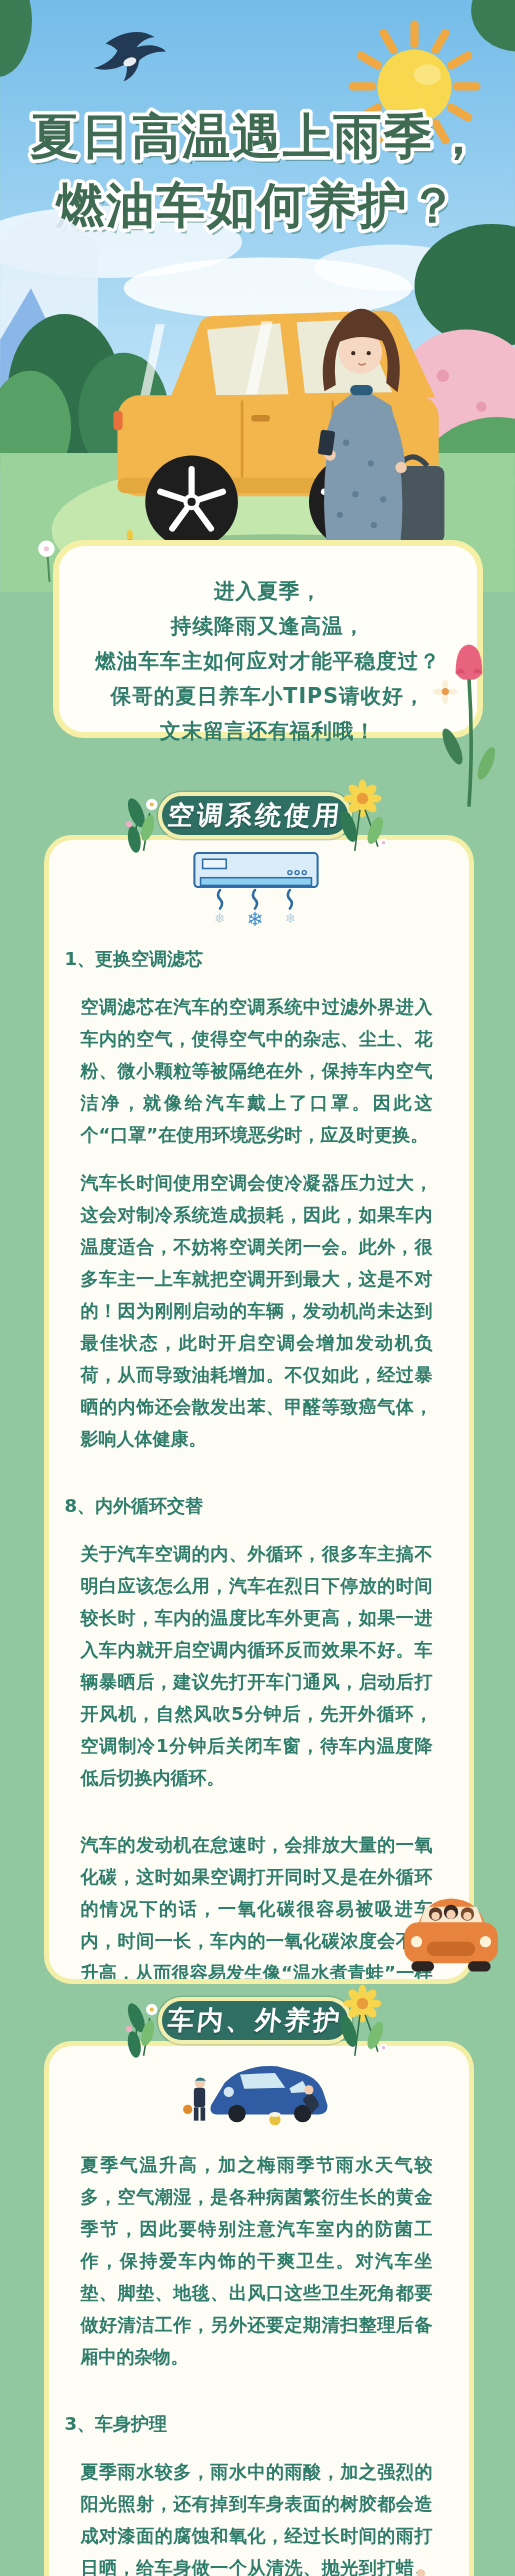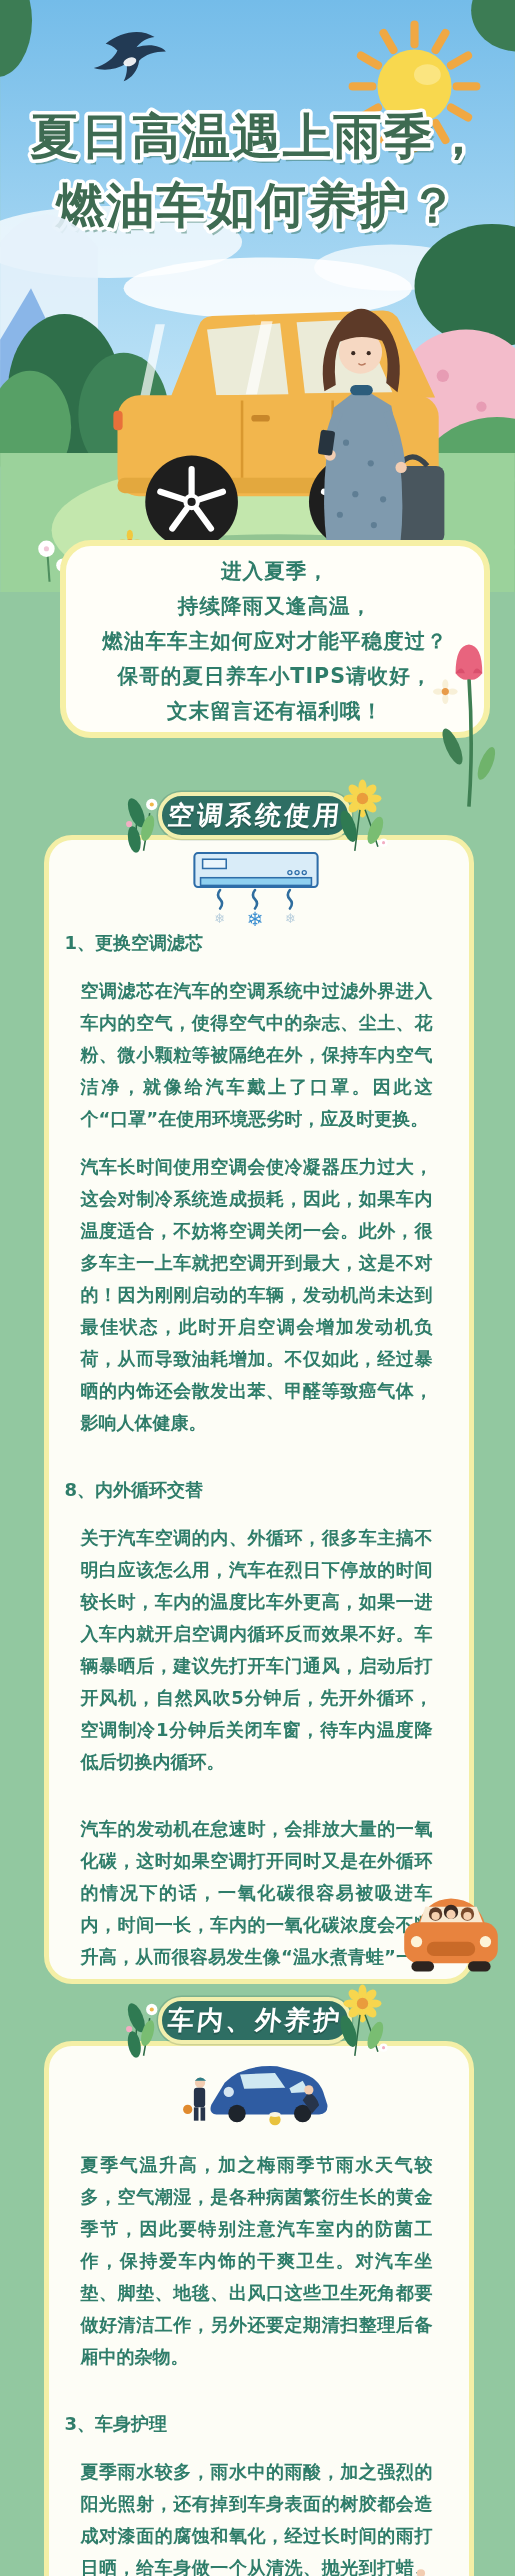--- a/index.html
+++ b/index.html
@@ -6,31 +6,31 @@
   body{font-family:"DejaVu Sans","Liberation Sans",sans-serif;}
   .page{position:relative;width:515px;height:3956px;background:#92c8a0;overflow:hidden;}
 
   
   .hero{position:absolute;top:0;left:0;width:515px;height:592px;z-index:0;}
 
   
   .card{position:absolute;left:44px;width:430px;box-sizing:border-box;
         background:#fdfdf6;border:5.7px solid #f4efa6;border-radius:28px;
         padding:10.3px 20.6px 0 15.5px;color:#2f7d6a;overflow:hidden;z-index:1;}
-  .intro-card{position:absolute;left:60px;width:430px;height:198px;box-sizing:border-box;
+  .intro-card{position:absolute;left:53px;width:430px;height:198px;box-sizing:border-box;
         background:#fffef8;border:6.7px solid #f6f0a6;border-radius:31px;
-        padding-top:8px;text-align:center;z-index:1;}
+        padding-top:28px;text-align:center;z-index:1;}
   .intro-card p{margin:0;font-size:20.6px;line-height:35px;font-weight:700;
         color:#2f7d6a;letter-spacing:1px;}
 
   .para{margin:16px;font-size:18px;line-height:32px;font-weight:700;text-align:justify;}
   .para.gap{margin-top:35px;}
   .block-heading{margin:35px 0 0 0;font-size:18px;line-height:32px;font-weight:700;}
   .icon-row{height:77px;text-align:center;margin:0;}
-  .icon-row + .block-heading{margin-top:0;}
+  .icon-row + .block-heading{margin-top:16px;}
 
   
   .pill{position:absolute;left:158px;width:194px;height:47px;box-sizing:border-box;
         background:#2e6e63;border:4.1px solid #f2efae;border-radius:31px;
         box-shadow:0 0 0 1.5px rgba(30,70,60,.18);z-index:3;
         display:flex;align-items:center;justify-content:center;}
   .pill-text{color:#fff;font-size:26px;font-weight:800;letter-spacing:3.1px;
         transform:skewX(-6deg);text-shadow:0 1.5px 0 rgba(0,0,0,.18);}
 
   .decor{position:absolute;z-index:2;}

